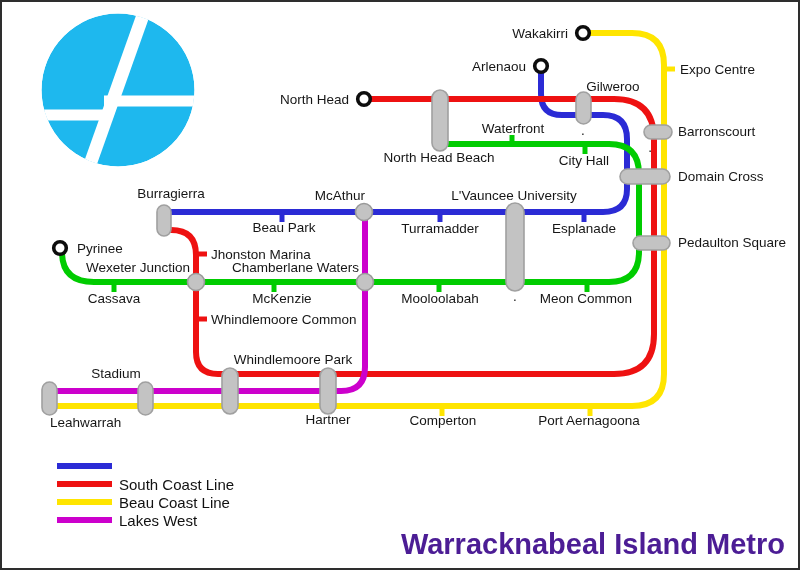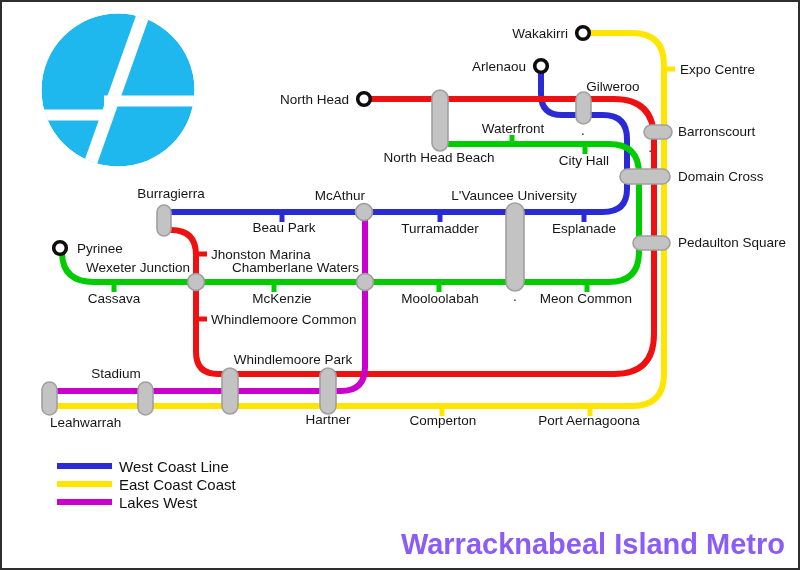--- a/index.html
+++ b/index.html
@@ -10,21 +10,21 @@
     font-family:"Liberation Sans",sans-serif;
   }
   svg.map{position:absolute;left:0;top:0;display:block;}
   .map text{fill:#161616;font-family:"Liberation Sans",sans-serif;font-size:13.5px;}
   .legend{position:absolute;left:55px;top:455px;}
   .legend-row{display:flex;align-items:center;height:18px;}
   .legend-swatch{width:55px;height:6px;margin-right:7px;flex:0 0 auto;}
   .legend-label{font-size:15px;color:#111;white-space:nowrap;}
   .map-title{
     position:absolute;right:13px;bottom:7px;
-    font-size:29px;font-weight:bold;color:#8b5cf6;white-space:nowrap;text-align:center;
+    font-size:29px;font-weight:bold;color:#4c1d95;white-space:nowrap;text-align:center;
   }
 </style>
 </head>
 <body>
 
 <div class="frame">
 
   <svg class="map" width="800" height="570" viewBox="0 0 800 570">
     <defs>
       <clipPath id="logoClip">
@@ -111,25 +111,28 @@
         <text x="114" y="376" text-anchor="middle">Stadium</text>
         <text x="48" y="425" text-anchor="start">Leahwarrah</text>
         <text x="441" y="423" text-anchor="middle">Comperton</text>
         <text x="587" y="423" text-anchor="middle">Port Aernagoona</text>
       </g>
   </svg>
 
   <div class="legend" id="legend">
       <div class="legend-row">
         <span class="legend-swatch" style="background: rgb(43, 43, 213);"></span>
-        <span class="legend-label">West Coast Line</span>
+      </div>
+      <div class="legend-row">
+        <span class="legend-swatch" style="background: rgb(238, 17, 17);"></span>
+        <span class="legend-label">South Coast Line</span>
       </div>
       <div class="legend-row">
         <span class="legend-swatch" style="background: rgb(255, 229, 0);"></span>
-        <span class="legend-label">East Coast Coast</span>
+        <span class="legend-label">Beau Coast Line</span>
       </div>
       <div class="legend-row">
         <span class="legend-swatch" style="background: rgb(204, 0, 204);"></span>
         <span class="legend-label">Lakes West</span>
       </div>
     </div>
 
   <div class="map-title">Warracknabeal Island Metro</div>
 
 </div>

